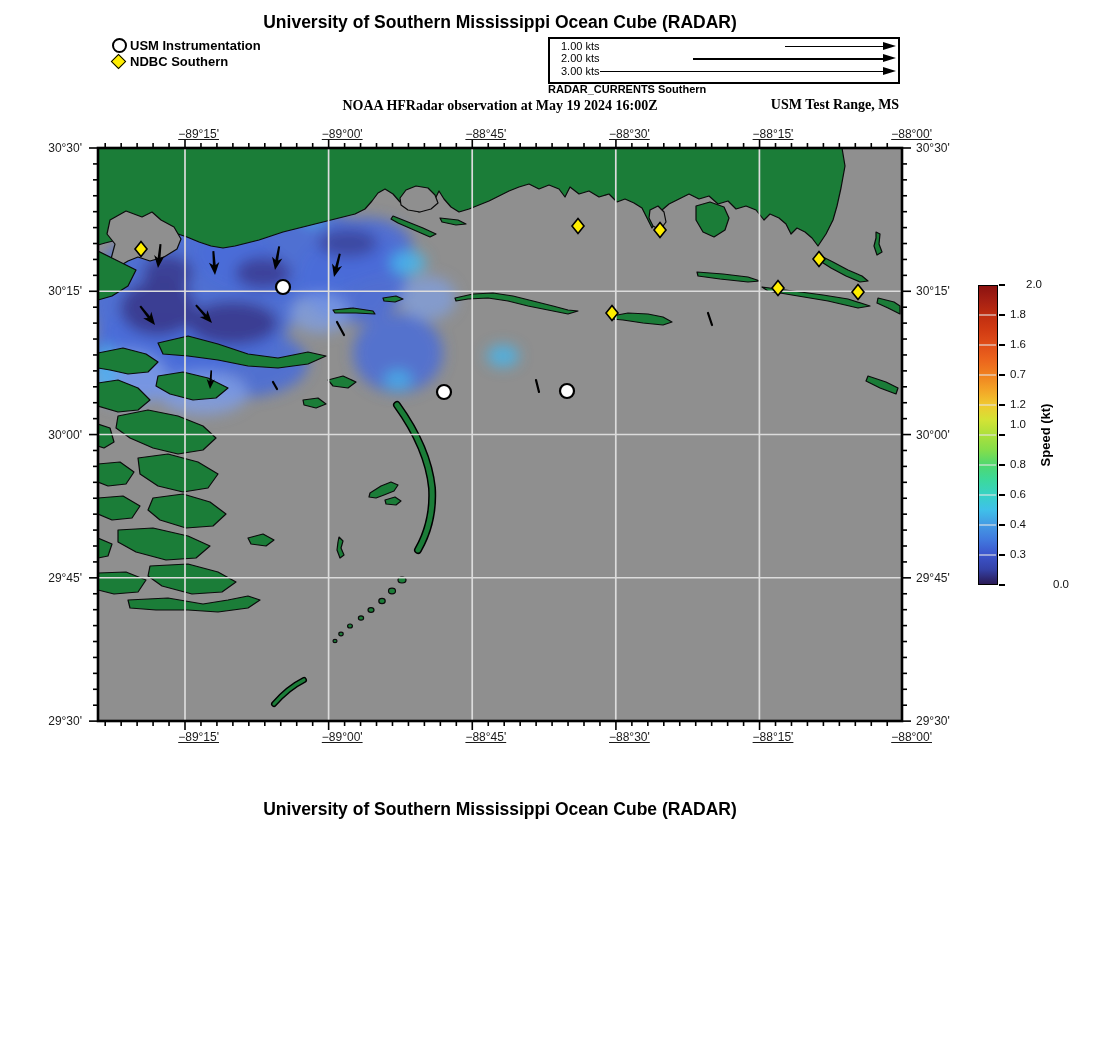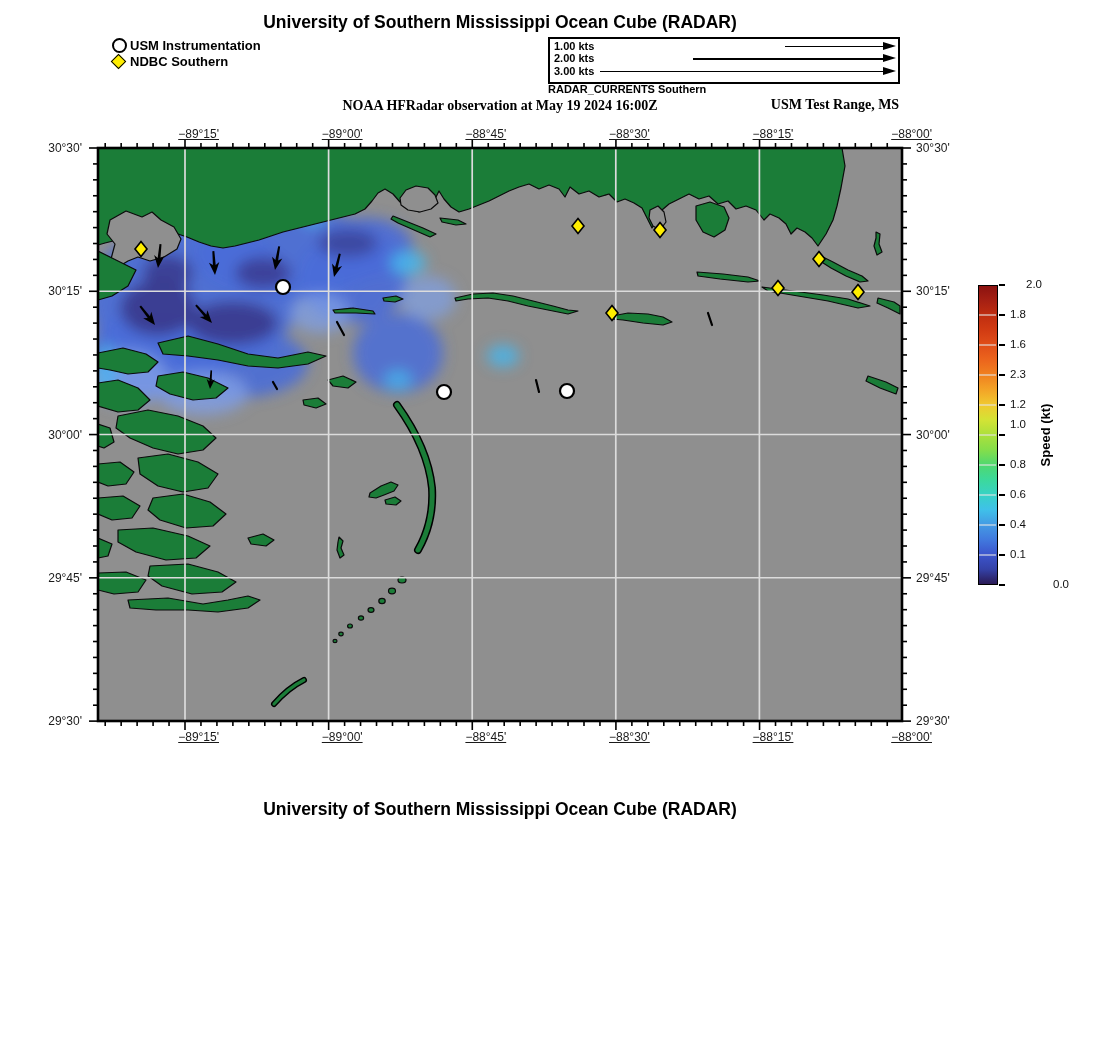--- a/index.html
+++ b/index.html
@@ -10,21 +10,21 @@
   #title-top{left:98px;top:12px;width:804px;}
   #title-bottom{left:98px;top:799px;width:804px;}
   #legend{left:112px;top:37px;}
   .legend-row{display:flex;align-items:center;height:16px;}
   .lg-marker{width:18px;display:flex;justify-content:flex-start;align-items:center;}
   .lg-circle{width:11px;height:11px;border:2.4px solid #000;border-radius:50%;background:#fff;}
   .lg-diamond{width:9px;height:9px;border:1.8px solid #000;background:#ffee00;transform:rotate(45deg);margin-left:1px;}
   .legend-label{font-weight:bold;font-size:13px;}
   #scale-box{left:548px;top:37px;width:348px;height:43px;border:2.4px solid #000;background:#fff;}
   .scale-row{position:relative;height:11px;margin-top:1.5px;}
-  .scale-label{position:absolute;left:4px;top:0;font-weight:bold;font-size:11px;line-height:11px;}
+  .scale-label{position:absolute;left:11px;top:0;font-weight:normal;font-size:11px;line-height:11px;}
   .scale-line{position:absolute;right:13px;top:5px;height:1.6px;background:#000;}
   .scale-head{position:absolute;right:2px;top:1px;width:0;height:0;
               border-left:13px solid #000;border-top:4.5px solid transparent;border-bottom:4.5px solid transparent;}
   #scale-caption{left:548px;top:83px;width:200px;font-weight:bold;font-size:11px;}
   #subtitle{left:98px;top:98px;width:804px;text-align:center;
             font-family:"Liberation Serif","DejaVu Serif",serif;font-weight:bold;font-size:14px;}
   #range-label{left:760px;top:97px;width:150px;text-align:center;
             font-family:"Liberation Serif","DejaVu Serif",serif;font-weight:bold;font-size:14px;}
   .axis-label{position:absolute;font-size:12px;color:#1a1a1a;}
   .lon-label{width:68px;text-align:right;text-decoration:underline;}
@@ -417,39 +417,39 @@
   <div id="colorbar-annotations">
       <div class="cb-tick" style="top: 284.2px;"></div>
       <div class="cb-label" style="top: 278px; margin-left: 16px;">2.0</div>
       <div class="cb-tick" style="top: 314.2px;"></div>
       <div class="cb-label" style="top: 308px;">1.8</div>
       <div class="cb-seg" style="top: 314.3px;"></div>
       <div class="cb-tick" style="top: 344.2px;"></div>
       <div class="cb-label" style="top: 338px;">1.6</div>
       <div class="cb-seg" style="top: 344.3px;"></div>
       <div class="cb-tick" style="top: 374.2px;"></div>
-      <div class="cb-label" style="top: 368px;">2.3</div>
+      <div class="cb-label" style="top: 368px;">0.7</div>
       <div class="cb-seg" style="top: 374.3px;"></div>
       <div class="cb-tick" style="top: 404.2px;"></div>
       <div class="cb-label" style="top: 398px;">1.2</div>
       <div class="cb-seg" style="top: 404.3px;"></div>
       <div class="cb-tick" style="top: 434.2px;"></div>
       <div class="cb-label" style="top: 418px;">1.0</div>
       <div class="cb-seg" style="top: 434.3px;"></div>
       <div class="cb-tick" style="top: 464.2px;"></div>
       <div class="cb-label" style="top: 458px;">0.8</div>
       <div class="cb-seg" style="top: 464.3px;"></div>
       <div class="cb-tick" style="top: 494.2px;"></div>
       <div class="cb-label" style="top: 488px;">0.6</div>
       <div class="cb-seg" style="top: 494.3px;"></div>
       <div class="cb-tick" style="top: 524.2px;"></div>
       <div class="cb-label" style="top: 518px;">0.4</div>
       <div class="cb-seg" style="top: 524.3px;"></div>
       <div class="cb-tick" style="top: 554.2px;"></div>
-      <div class="cb-label" style="top: 548px;">0.1</div>
+      <div class="cb-label" style="top: 548px;">0.3</div>
       <div class="cb-seg" style="top: 554.3px;"></div>
       <div class="cb-tick" style="top: 584.2px;"></div>
       <div class="cb-label" style="top: 578px; margin-left: 43px;">0.0</div>
     </div>
   <div class="abs" id="colorbar-title">Speed (kt)</div>
 
   <div class="abs title" id="title-bottom">University of Southern Mississippi Ocean Cube (RADAR)</div>
 
 </div>
 

